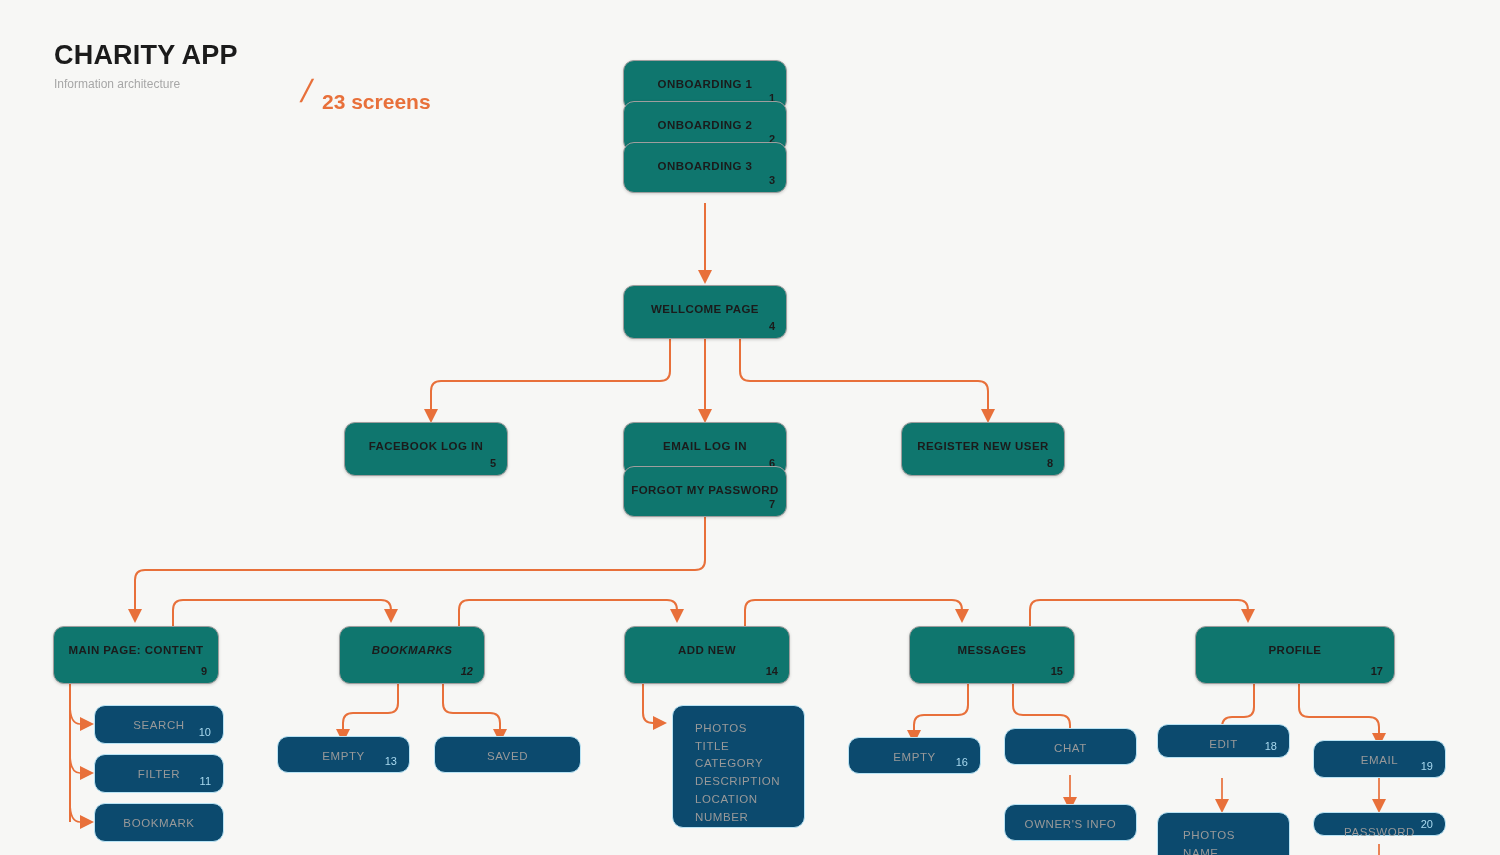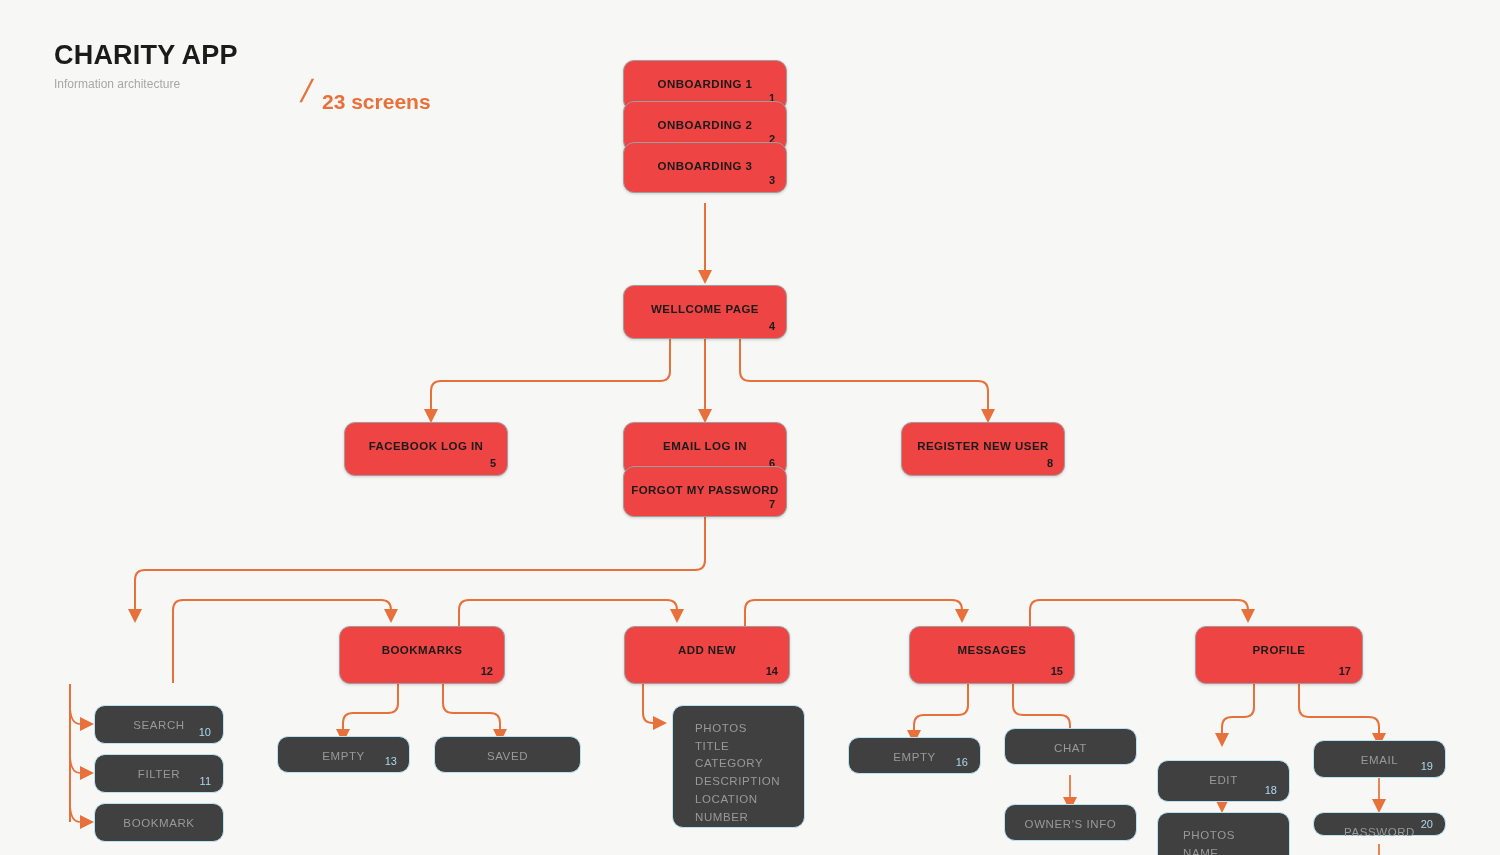--- a/index.html
+++ b/index.html
@@ -35,21 +35,21 @@
 
   
   #wires { position: absolute; left: 0; top: 0; width: 1500px; height: 855px; }
   .wire { fill: none; stroke: #e8703a; stroke-width: 2; }
   .wire-thin { fill: none; stroke: #e8703a; stroke-width: 1.7; }
   .head { fill: #e8703a; }
 
   
   .node {
     position: absolute;
-    background: #ef4444;
+    background: #0f766e;
     border: 1.5px solid #9e9e9e;
     border-radius: 11px;
     box-shadow: 0 1px 3px rgba(0,0,0,.16);
   }
   .node .lbl {
     position: absolute; left: 0; right: 0; top: 17px;
     text-align: center;
     font-size: 11.5px; font-weight: bold; color: #1b1b1b;
     letter-spacing: .45px;
   }
@@ -58,21 +58,21 @@
     font-size: 11px; font-weight: bold; color: #1b1b1b;
   }
 
   
   .stack { position: absolute; }
   .stack .node { left: 0; }
 
   
   .sub {
     position: absolute;
-    background: #404040;
+    background: #0c4a6e;
     border: 1.5px solid #b9e3f4;
     border-radius: 11px;
   }
   .sub .lbl {
     position: absolute; left: 0; right: 0; top: 13px;
     text-align: center;
     font-size: 11.5px; color: #999999; letter-spacing: .6px;
   }
   .sub .num {
     position: absolute; right: 12px; bottom: 5px;
@@ -199,33 +199,37 @@
     <span class="lbl">FORGOT MY PASSWORD</span>
     <span class="num">7</span>
   </div>
 </div>
 
 <div class="node" style="left:901px; top:422px; width:164px; height:54px;">
   <span class="lbl">REGISTER NEW USER</span>
   <span class="num">8</span>
 </div>
 
-<div class="node" style="left:339px; top:626px; width:166px; height:58px;">
+<div class="node" style="left:53px; top:626px; width:166px; height:58px;">
+  <span class="lbl">MAIN PAGE: CONTENT</span>
+  <span class="num">9</span>
+</div>
+<div class="node" style="left:339px; top:626px; width:146px; height:58px;font-style:italic;">
   <span class="lbl">BOOKMARKS</span>
   <span class="num">12</span>
 </div>
 <div class="node" style="left:624px; top:626px; width:166px; height:58px;">
   <span class="lbl">ADD NEW</span>
   <span class="num">14</span>
 </div>
 <div class="node" style="left:909px; top:626px; width:166px; height:58px;">
   <span class="lbl">MESSAGES</span>
   <span class="num">15</span>
 </div>
-<div class="node" style="left:1195px; top:626px; width:168px; height:58px;">
+<div class="node" style="left:1195px; top:626px; width:200px; height:58px;">
   <span class="lbl">PROFILE</span>
   <span class="num">17</span>
 </div>
 
 <div class="sub" style="left:94px; top:705px; width:130px; height:39px;">
   <span class="lbl">SEARCH</span>
   <span class="num">10</span>
 </div>
 <div class="sub" style="left:94px; top:754px; width:130px; height:39px;">
   <span class="lbl">FILTER</span>
@@ -260,21 +264,21 @@
 </div>
 <div class="sub" style="left:1004px; top:728px; width:133px; height:37px;">
   <span class="lbl">CHAT</span>
   <span class="num"></span>
 </div>
 <div class="sub" style="left:1004px; top:804px; width:133px; height:37px;">
   <span class="lbl">OWNER'S INFO</span>
   <span class="num"></span>
 </div>
 
-<div class="sub" style="left:1157px; top:724px; width:133px; height:42px;margin-top:36px;">
+<div class="sub" style="left:1157px; top:724px; width:133px; height:34px;">
   <span class="lbl">EDIT</span>
   <span class="num">18</span>
 </div>
 <div class="sub" style="left:1313px; top:740px; width:133px; height:38px;">
   <span class="lbl">EMAIL</span>
   <span class="num">19</span>
 </div>
 <div class="sub list" style="left:1157px; top:812px; width:133px; height:60px; padding-left:25px;">
   <span class="item">PHOTOS</span>
   <span class="item">NAME</span>

